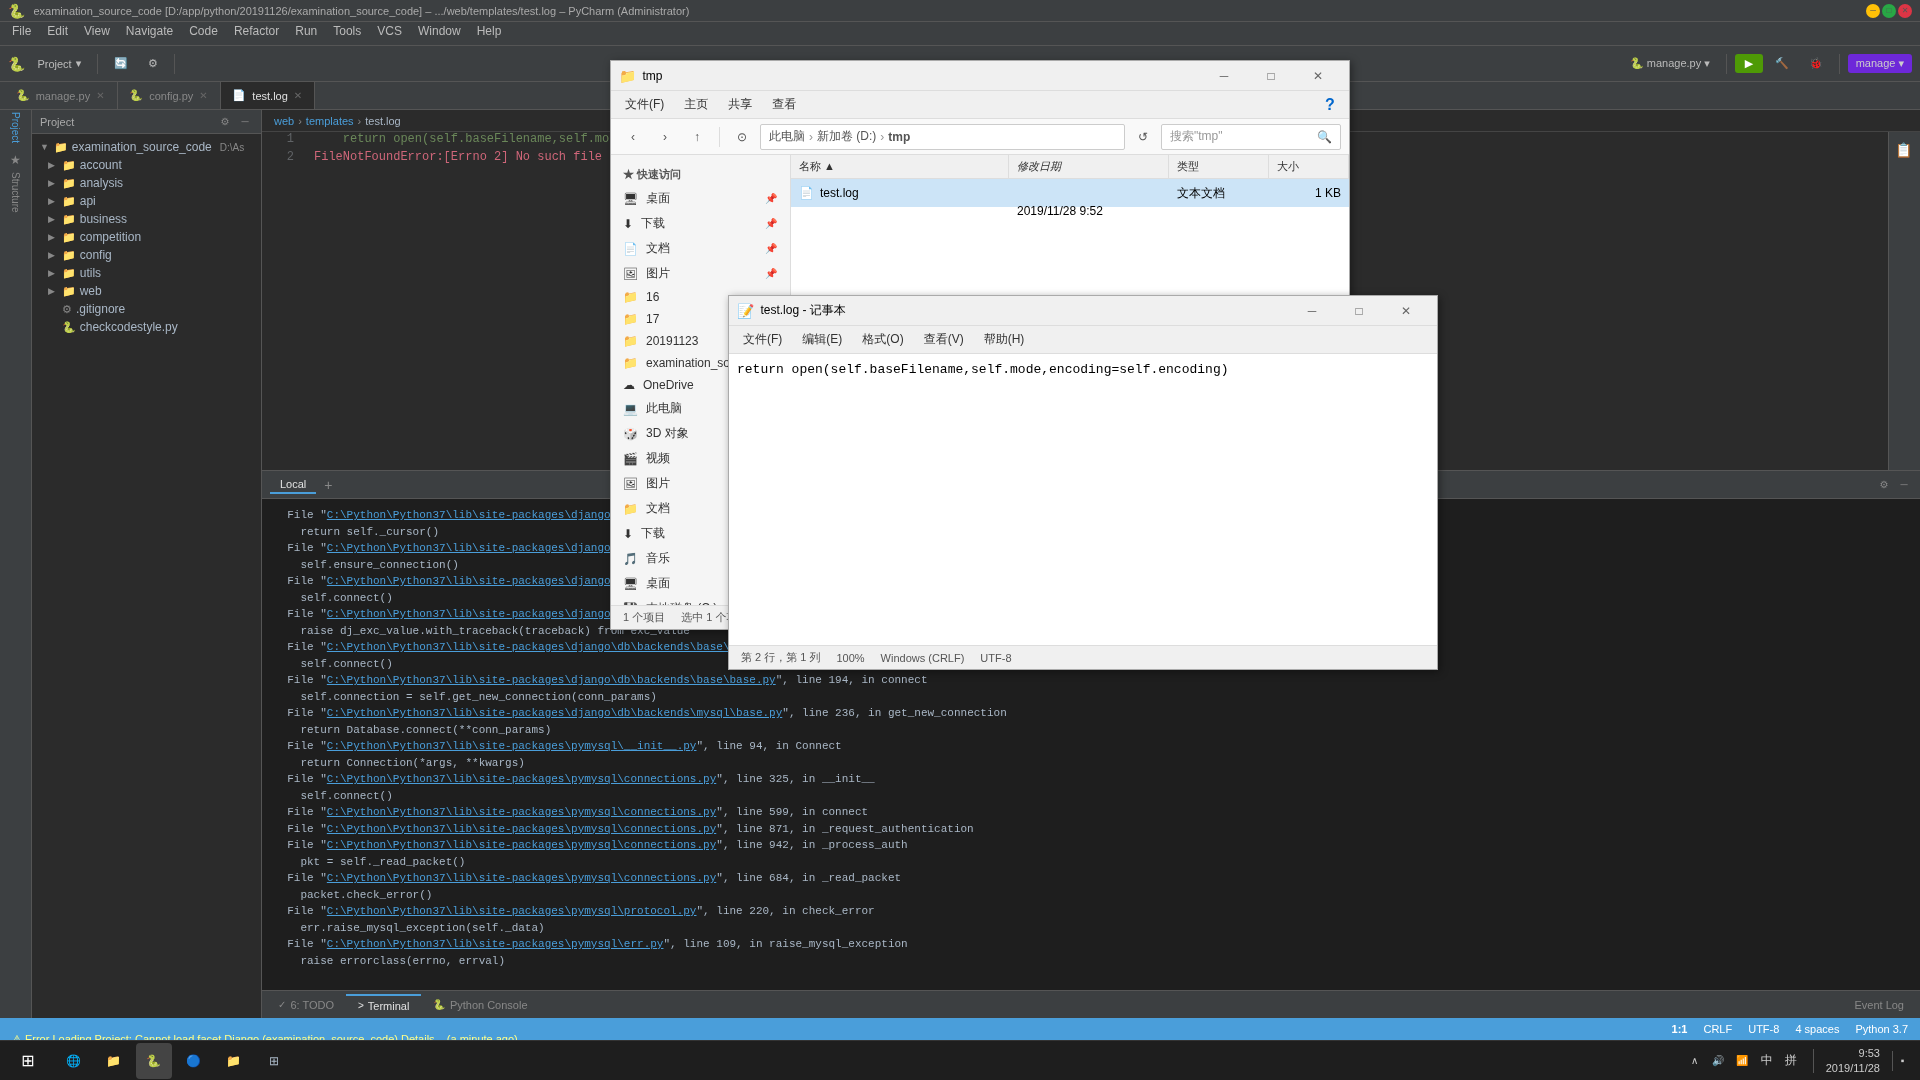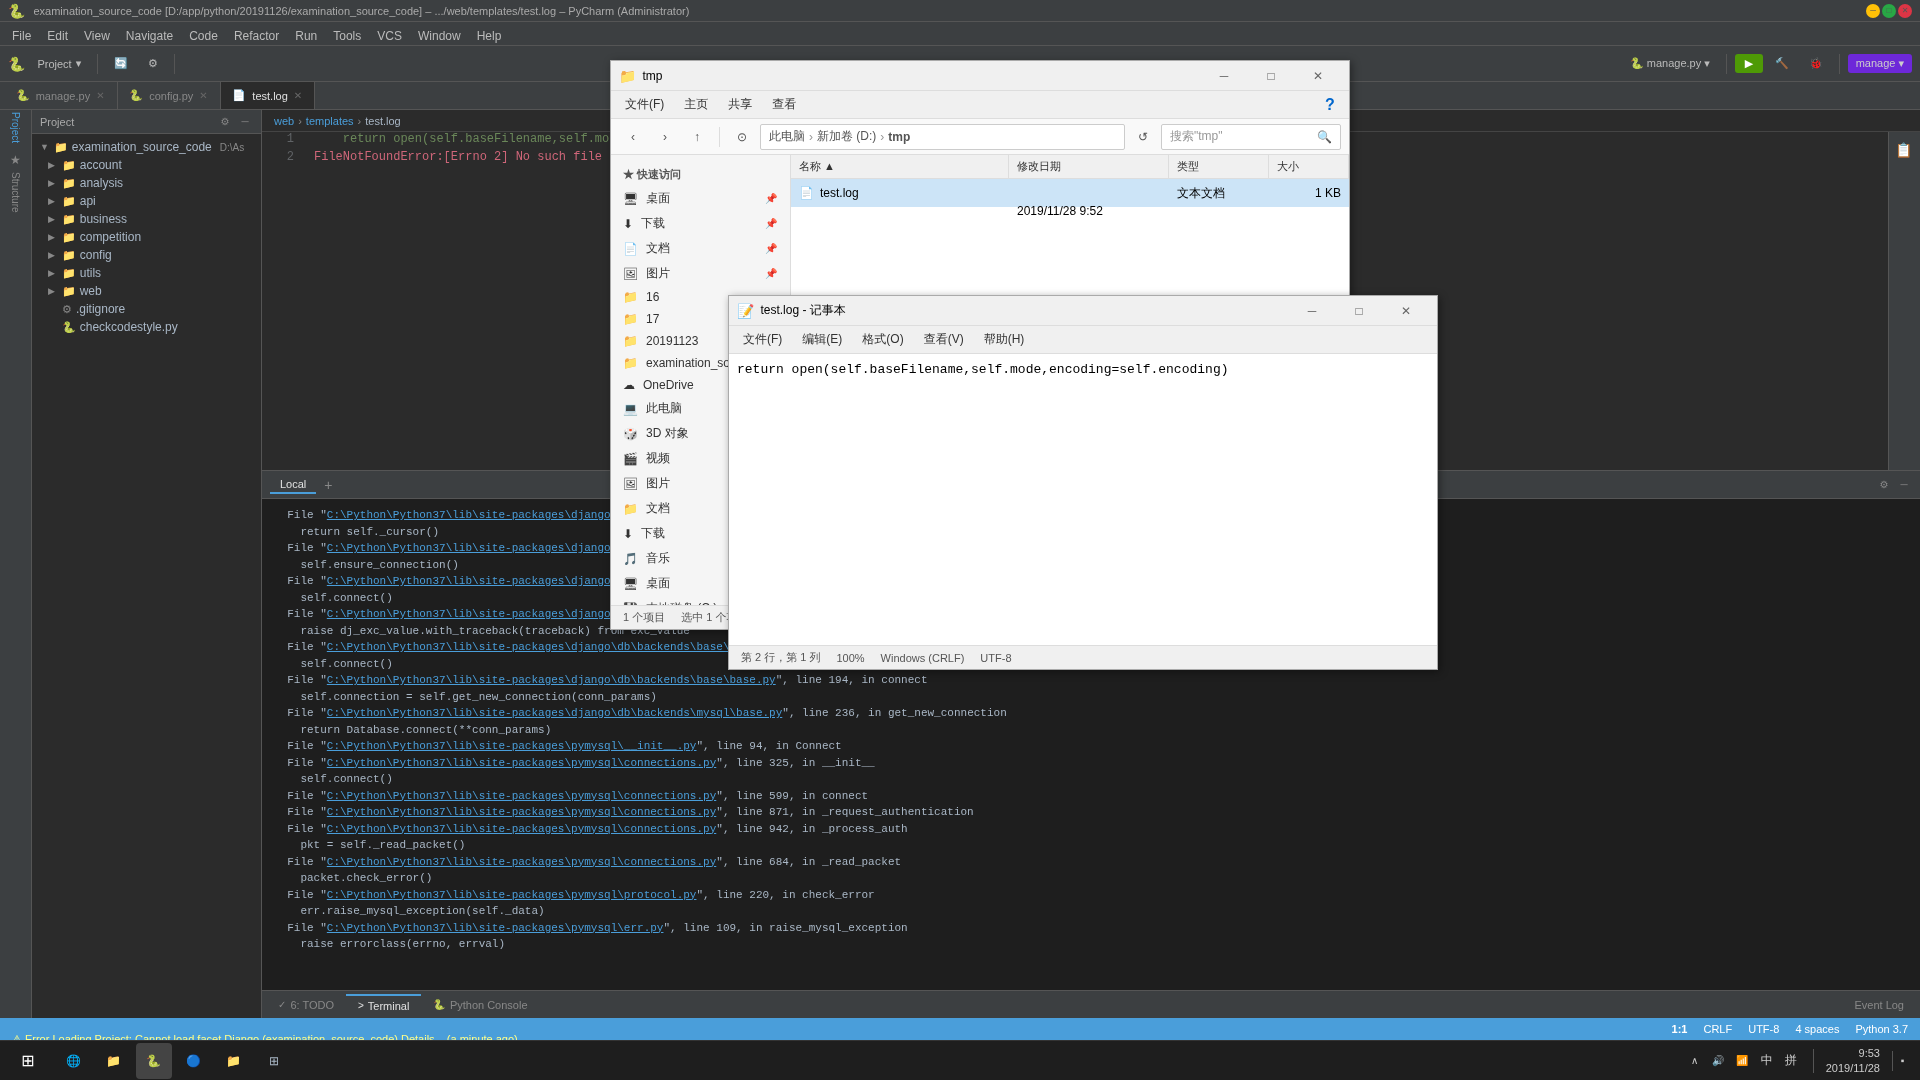--- a/index.html
+++ b/index.html
@@ -20,21 +20,21 @@
 
     
     .title-bar { height: 22px; background: #3c3f41; display: flex; align-items: center; padding: 0 8px; font-size: 11px; color: #aaa; border-bottom: 1px solid #555; }
     .title-bar-controls { display: flex; gap: 2px; }
     .title-btn { width: 14px; height: 14px; border-radius: 50%; display: flex; align-items: center; justify-content: center; font-size: 8px; cursor: pointer; color: #555; }
     .title-btn.min { background: #ffc107; }
     .title-btn.max { background: #28a745; }
     .title-btn.close { background: #dc3545; }
 
     
-    .menu-bar { height: 24px; background: #3c3f41; display: flex; align-items: flex-end; padding: 0 4px; border-bottom: 1px solid #555; font-size: 12px; }
+    .menu-bar { height: 24px; background: #3c3f41; display: flex; align-items: flex-start; padding: 0 4px; border-bottom: 1px solid #555; font-size: 12px; }
     .menu-item { padding: 2px 8px; cursor: pointer; color: #bbb; }
 
     
     .toolbar { height: 36px; background: #3c3f41; display: flex; align-items: center; padding: 0 8px; gap: 4px; border-bottom: 1px solid #555; }
     .toolbar-btn { padding: 3px 8px; background: transparent; border: none; color: #bbb; cursor: pointer; font-size: 11px; border-radius: 3px; display: flex; align-items: center; gap: 4px; }
     .toolbar-separator { width: 1px; height: 20px; background: #555; margin: 0 4px; }
     .run-btn { background: #4e9a06; color: white; padding: 3px 10px; border-radius: 3px; }
     .manage-btn { background: #6d28d9; color: #ccc; padding: 3px 8px; border-radius: 3px; font-size: 11px; }
 
     
@@ -113,21 +113,21 @@
     .fe-address-bar { flex: 1; height: 26px; border: 1px solid #ccc; background: white; display: flex; align-items: center; padding: 0 8px; font-size: 12px; color: #333; border-radius: 2px; gap: 4px; }
     .fe-search-bar { width: 180px; height: 26px; border: 1px solid #ccc; background: white; display: flex; align-items: center; padding: 0 8px; font-size: 12px; color: #999; border-radius: 2px; }
     .fe-content { flex: 1; display: flex; overflow: hidden; }
     .fe-sidebar { width: 180px; background: #f5f5f5; border-right: 1px solid #ddd; overflow-y: auto; padding: 8px 0; }
     .fe-sidebar-item { padding: 4px 12px; cursor: pointer; display: flex; align-items: center; gap: 8px; font-size: 12px; color: #333; }
     .fe-pin { font-size: 10px; color: #999; margin-left: auto; }
     .fe-main { flex: 1; overflow-y: auto; }
     .fe-column-header { height: 24px; background: #f0f0f0; display: flex; align-items: center; border-bottom: 1px solid #ddd; font-size: 11px; color: #333; }
     .fe-col { padding: 0 8px; cursor: pointer; display: flex; align-items: center; gap: 4px; border-right: 1px solid #ddd; height: 100%; }
     .fe-col.name { flex: 1; }
-    .fe-col.date { width: 160px; }
+    .fe-col.date { width: 160px; font-style: italic; }
     .fe-col.type { width: 100px; }
     .fe-col.size { width: 80px; }
     .fe-file-row { height: 28px; display: flex; align-items: center; cursor: pointer; }
     .fe-file-row.selected { background: #cce4f7; }
     .fe-file-cell { padding: 0 8px; overflow: hidden; text-overflow: ellipsis; white-space: nowrap; font-size: 12px; }
     .fe-file-cell.name { flex: 1; display: flex; align-items: center; gap: 6px; }
     .fe-file-cell.date { width: 160px; margin-top: 35px; }
     .fe-file-cell.type { width: 100px; }
     .fe-file-cell.size { width: 80px; text-align: right; }
     .fe-status-bar { height: 24px; background: #f0f0f0; border-top: 1px solid #ddd; display: flex; align-items: center; padding: 0 12px; font-size: 11px; color: #555; gap: 16px; }
@@ -357,20 +357,21 @@
             &nbsp;&nbsp;File "<span class="term-link">C:\Python\Python37\lib\site-packages\django\db\backends\base\base.py</span>", line 194, in connect
           </div>
           <div class="term-line">&nbsp;&nbsp;&nbsp;&nbsp;self.connection = self.get_new_connection(conn_params)</div>
           <div class="term-line">
             &nbsp;&nbsp;File "<span class="term-link">C:\Python\Python37\lib\site-packages\django\db\backends\mysql\base.py</span>", line 236, in get_new_connection
           </div>
           <div class="term-line">&nbsp;&nbsp;&nbsp;&nbsp;return Database.connect(**conn_params)</div>
           <div class="term-line">
             &nbsp;&nbsp;File "<span class="term-link">C:\Python\Python37\lib\site-packages\pymysql\__init__.py</span>", line 94, in Connect
           </div>
+          <div class="term-line">&nbsp;&nbsp;&nbsp;&nbsp;return Connection(*args, **kwargs)</div>
           <div class="term-line">
             &nbsp;&nbsp;File "<span class="term-link">C:\Python\Python37\lib\site-packages\pymysql\connections.py</span>", line 325, in __init__
           </div>
           <div class="term-line">&nbsp;&nbsp;&nbsp;&nbsp;self.connect()</div>
           <div class="term-line">
             &nbsp;&nbsp;File "<span class="term-link">C:\Python\Python37\lib\site-packages\pymysql\connections.py</span>", line 599, in connect
           </div>
           <div class="term-line">
             &nbsp;&nbsp;File "<span class="term-link">C:\Python\Python37\lib\site-packages\pymysql\connections.py</span>", line 871, in _request_authentication
           </div>

